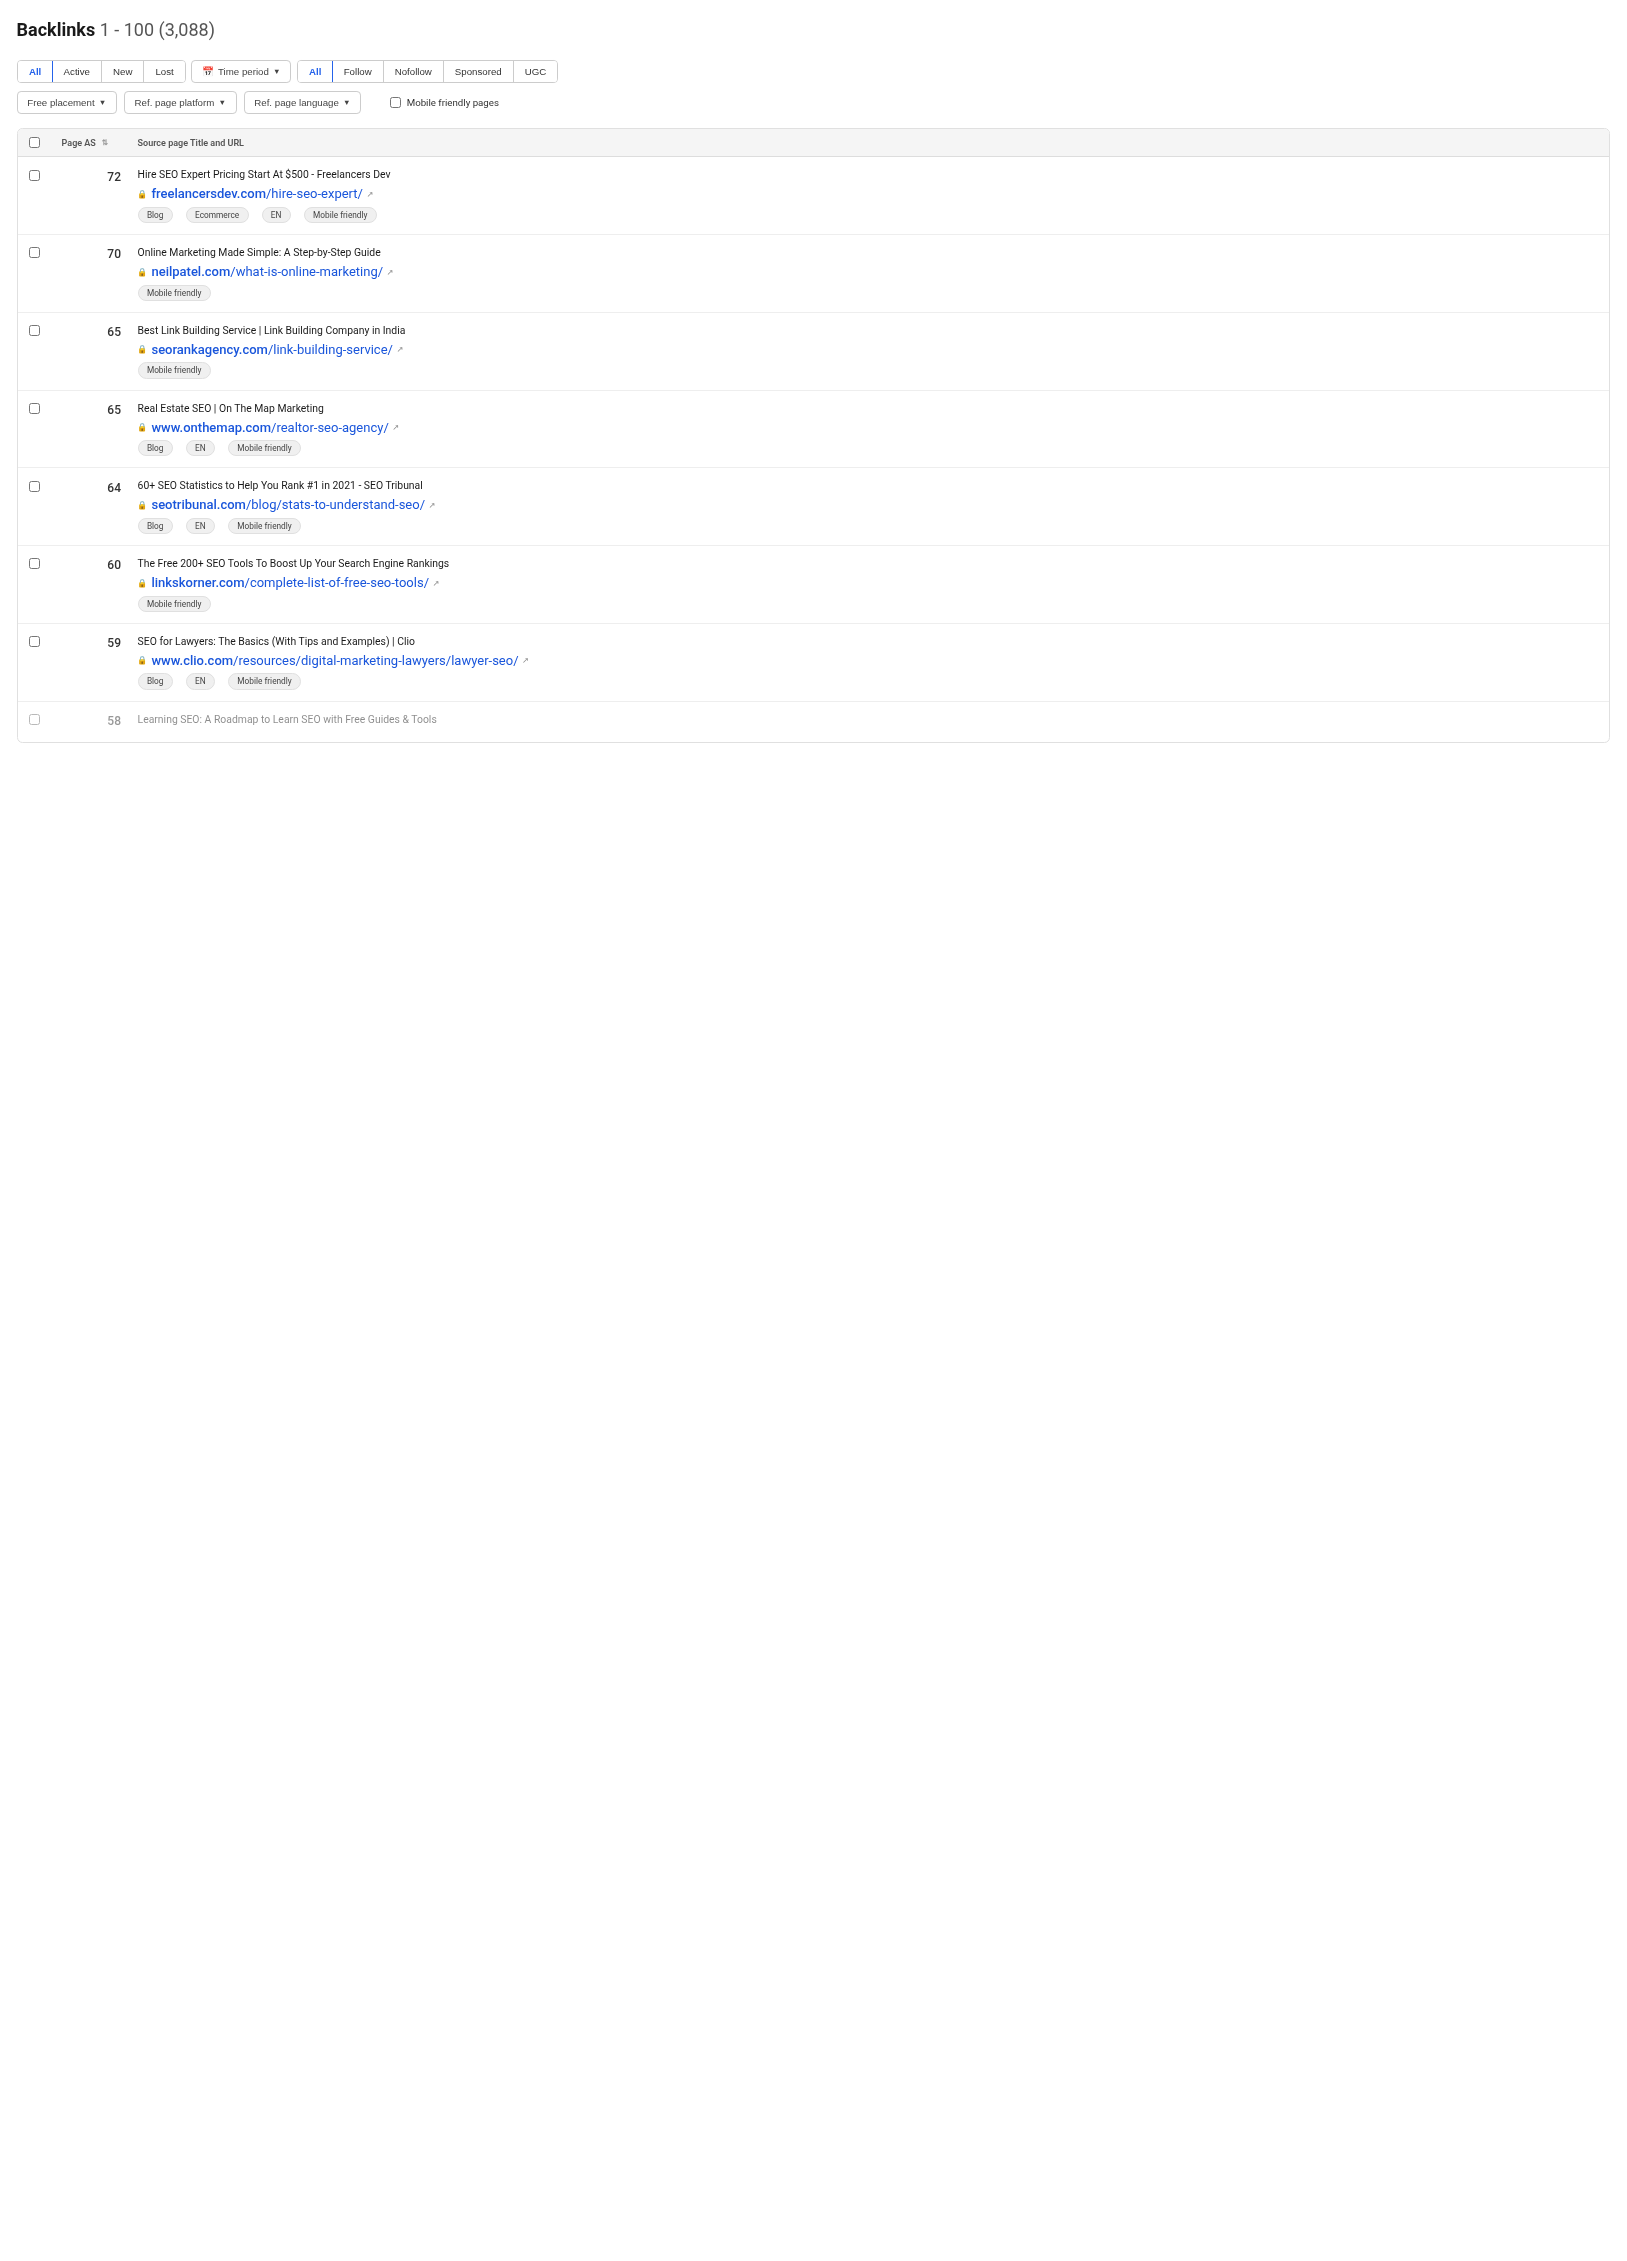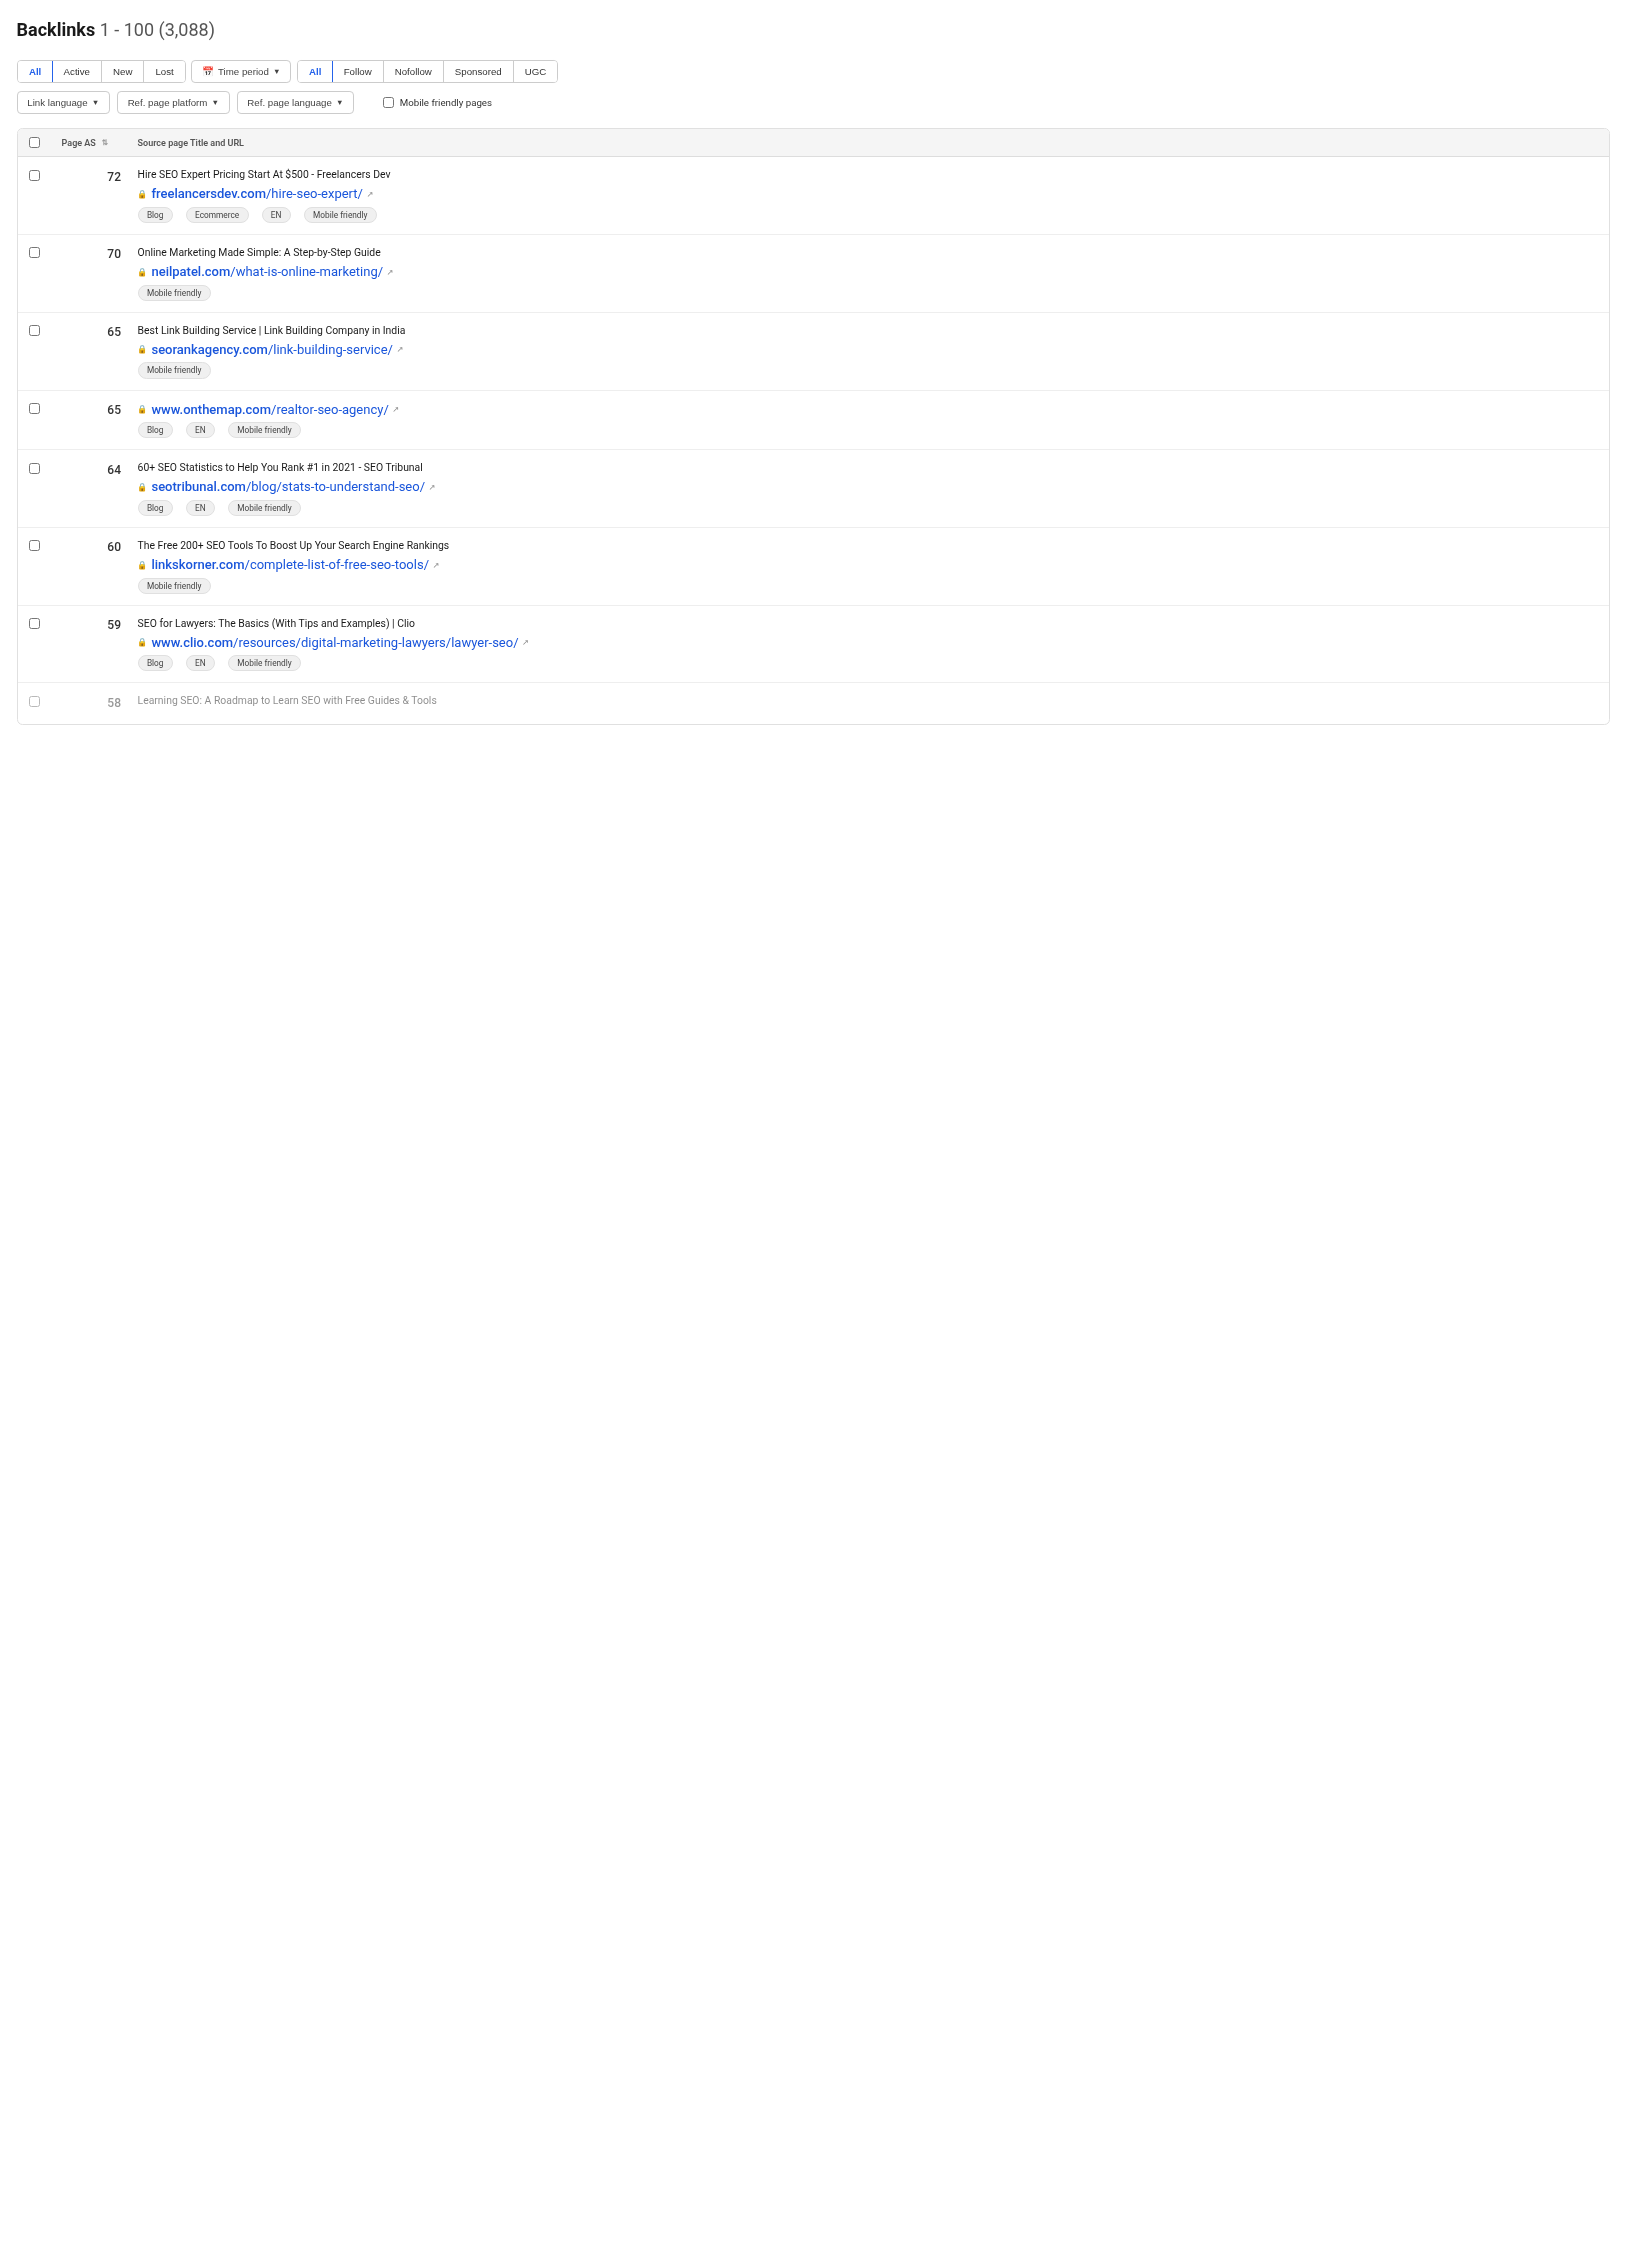--- a/index.html
+++ b/index.html
@@ -238,21 +238,21 @@
     <button class="btn active">All</button>
     <button class="btn">Follow</button>
     <button class="btn">Nofollow</button>
     <button class="btn">Sponsored</button>
     <button class="btn">UGC</button>
   </div>
 </div>
 
 <div class="filter-bar-2">
   <button class="dropdown-btn">
-    <span>Link language</span>
+    <span>Free placement</span>
     <span class="arrow">▼</span>
   </button>
   <button class="dropdown-btn">
     <span>Ref. page platform</span>
     <span class="arrow">▼</span>
   </button>
   <button class="dropdown-btn">
     <span>Ref. page language</span>
     <span class="arrow">▼</span>
   </button>
@@ -337,20 +337,21 @@
             <span class="tag">Mobile friendly</span>
           </div>
     </div>
   </div>
       <div class="table-row">
     <div class="cell-check">
       <input type="checkbox" style="">
     </div>
     <div class="cell-as">65</div>
     <div class="cell-source">
+      <div class="source-title">Real Estate SEO | On The Map Marketing</div>
       <div class="source-url">
         <span class="lock-icon">🔒</span>
         <a href="#" class="url-link">
           <span class="url-base">www.onthemap.com</span><span class="url-path">/realtor-seo-agency/</span>
         </a>
         <span class="external-icon">↗</span>
       </div>
       <div class="tags">
             <span class="tag">Blog</span>
             <span class="tag">EN</span>

